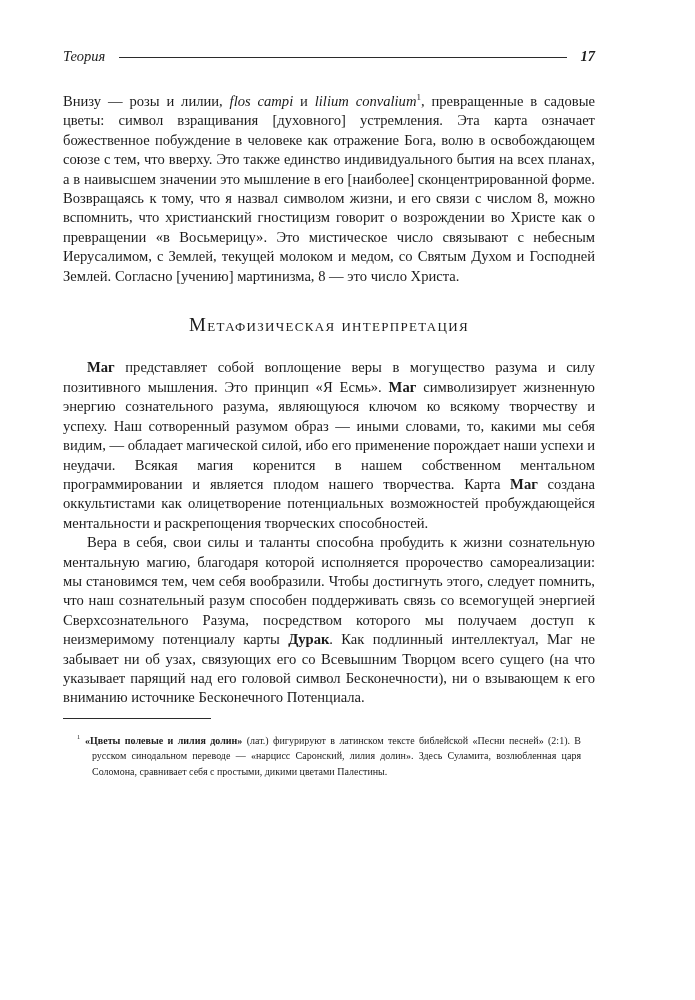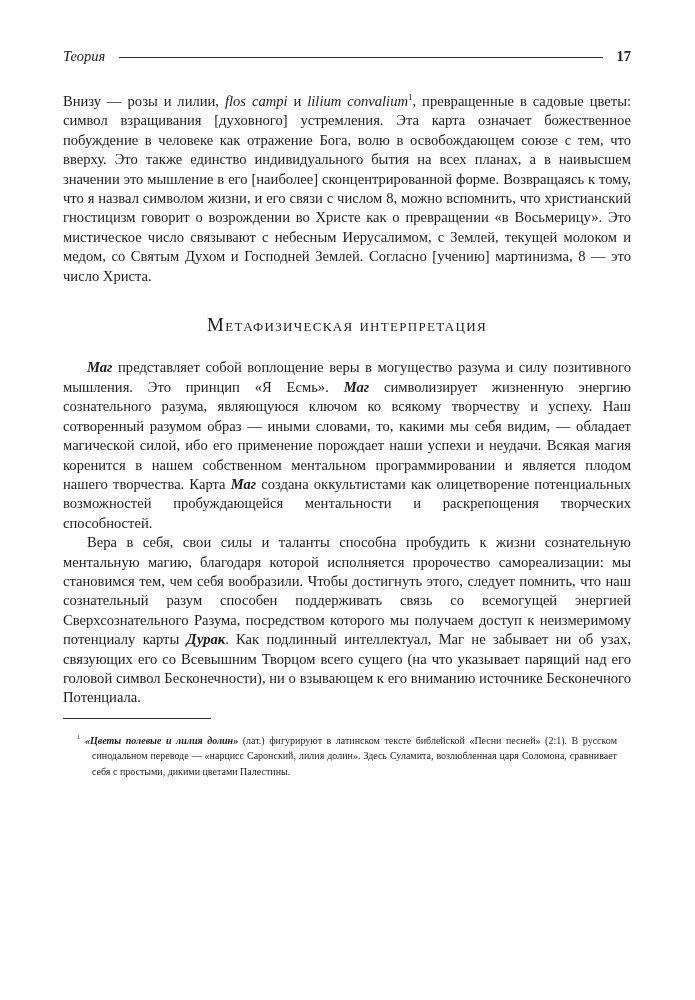--- a/index.html
+++ b/index.html
@@ -6,39 +6,39 @@
   body {
     width: 695px; height: 1000px;
     background: #ffffff;
     font-family: "Liberation Serif", "DejaVu Serif", serif;
   }
   .page {
     position: relative;
     width: 695px; height: 1000px;
     background: #ffffff;
     color: #1b1b1b;
-    padding: 48px 64px 0 63px;
+    padding: 48px 100px 0 63px;
     box-sizing: border-box;
     overflow: hidden;
   }
   .page-header {
     display: flex;
     align-items: center;
     font-size: 14.5px;
   }
   .running-title { font-style: italic; white-space: nowrap; }
   .header-rule {
     flex: 1;
     height: 0;
     border-top: 1.4px solid #2b2b2b;
     margin: 0 14px;
     position: relative;
     top: 1px;
   }
-  .page-number { font-weight: bold; white-space: nowrap; }
+  .page-number { font-weight: bold; white-space: nowrap; font-style: italic; }
   .body-text {
     margin-top: 27px;
     font-size: 14.6px;
     line-height: 19.4px;
     text-align: justify;
     hyphens: auto;
     -webkit-hyphens: auto;
   }
   .body-text p { margin: 0; }
   .body-text p.indent { text-indent: 24px; }
@@ -63,21 +63,21 @@
     margin: 14px;
     font-size: 10px;
     line-height: 15.7px;
     text-align: justify;
     padding-left: 15px;
     text-indent: -15px;
     hyphens: auto;
     -webkit-hyphens: auto;
   }
   .footnote-text sup { margin-right: 5px; }
-  b { font-weight: bold; font-style: italic; }
+  b { font-weight: bold; }
   i { font-style: italic; }
 </style>
 </head>
 <body>
 
 <div class="page">
 
   <div class="page-header">
     <span class="running-title">Теория</span>
     <span class="header-rule"></span>

